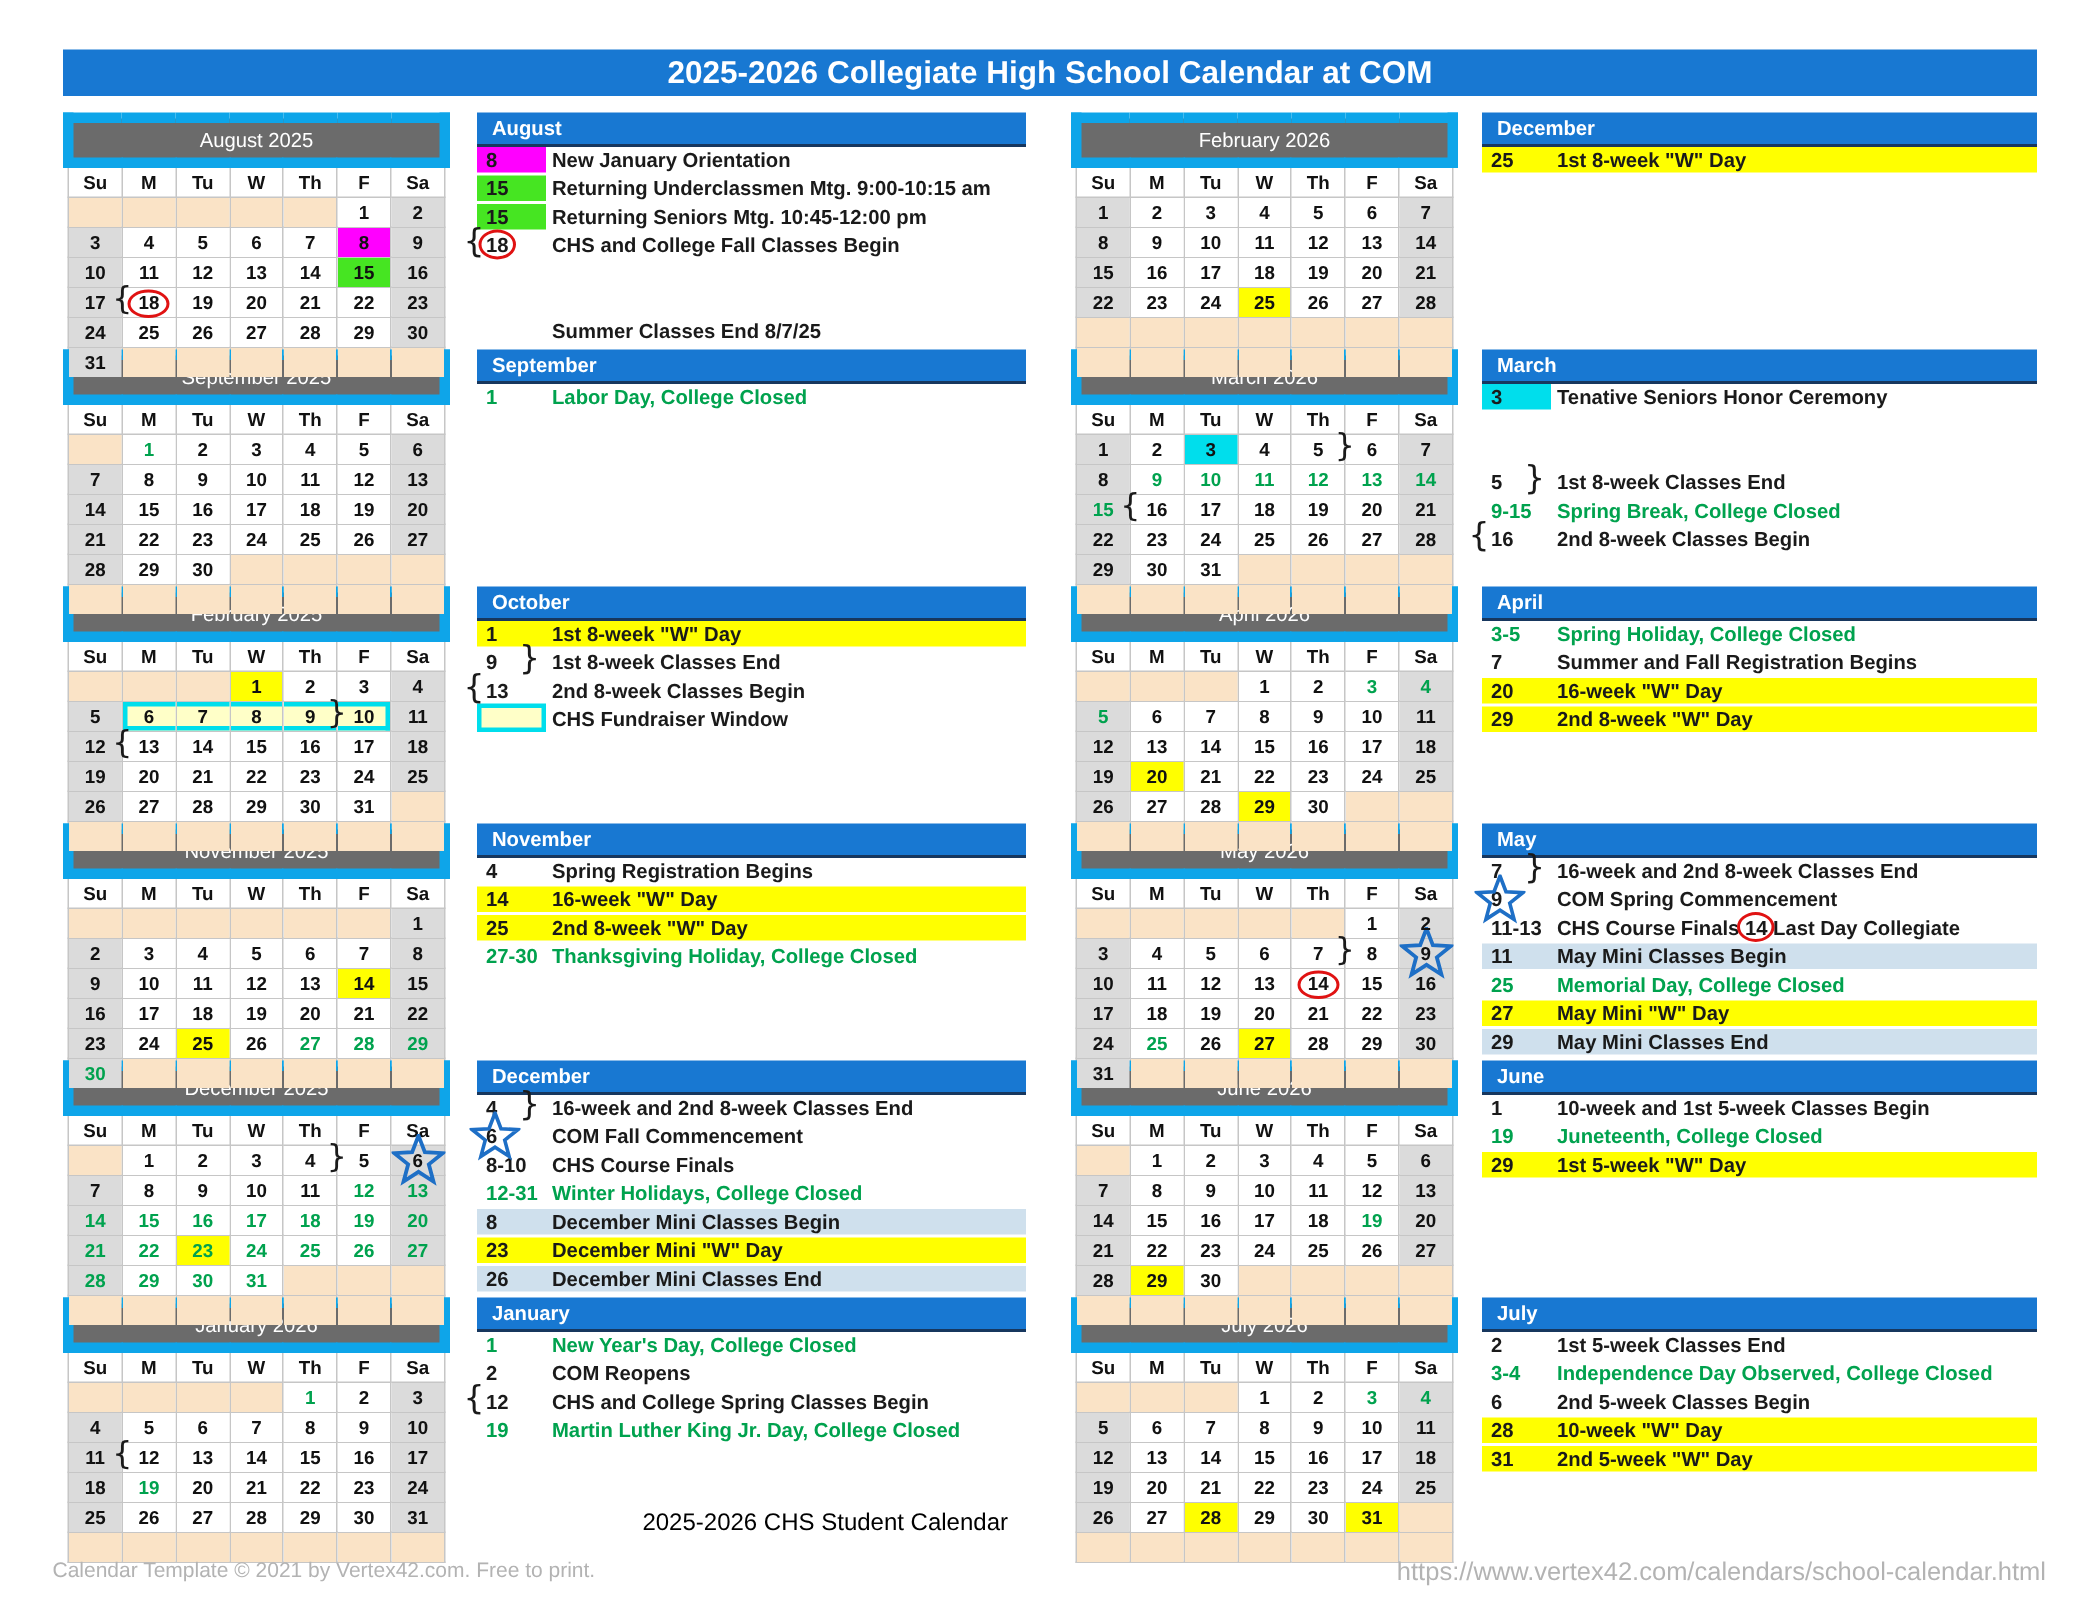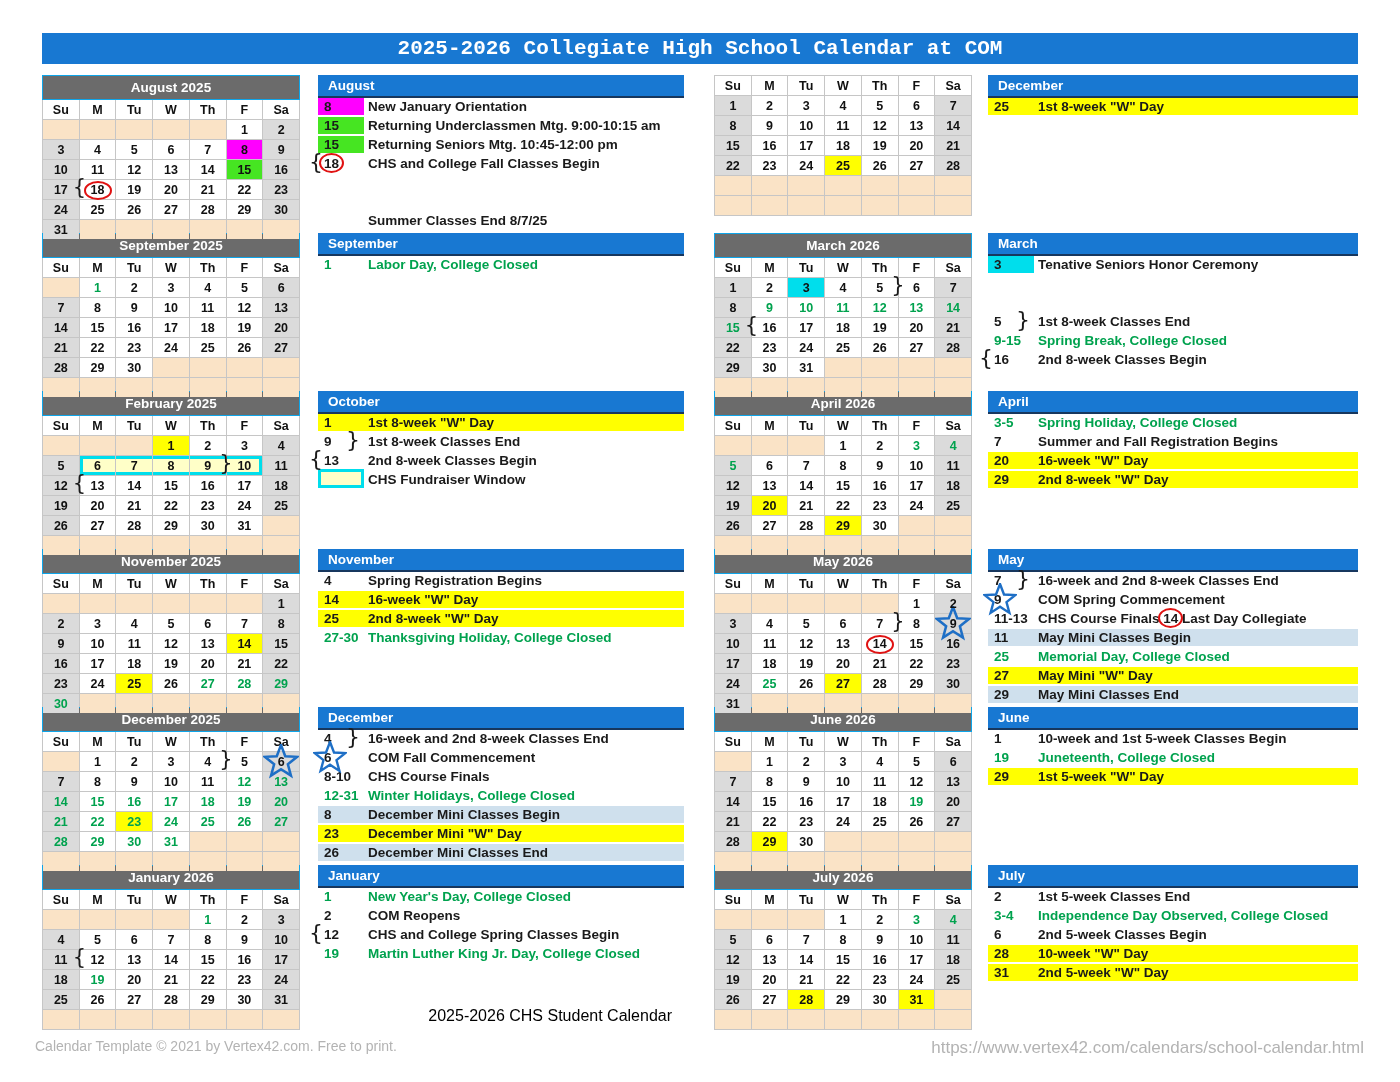--- a/index.html
+++ b/index.html
@@ -1,29 +1,29 @@
 <!DOCTYPE html>
 <html><head>
 <meta charset="utf-8">
 <style>
   html,body { margin:0; padding:0; background:#ffffff; }
   body { width:1400px; height:1082px; font-family:"Liberation Sans", sans-serif; }
   .page { position:relative; width:1400px; height:1082px; background:#fff; overflow:hidden; }
 
   .title-bar { position:absolute; left:42px; top:33px; width:1316px; height:31px;
     background:#1878D2; color:#fff; font-size:21px; font-weight:bold;
-    text-align:center; line-height:31px;font-family:Liberation Mono, monospace; }
+    text-align:center; line-height:31px; }
 
   .grid { position:absolute; left:42px; top:75px; }
   .month-row { display:flex; align-items:flex-start; height:158px; }
 
   
   .cal-table { border-collapse:collapse; width:258px; table-layout:fixed; }
-  .cal-title { background:#6B6B6B; color:#fff; font-weight:bold; font-size:13.5px;
-    text-align:center; height:21px; border:1px solid #0ea5e9; }
+  .cal-title { background:#6B6B6B; color:#fff; font-weight:normal; font-size:13.5px;
+    text-align:center; height:21px; border:7px solid #0ea5e9; }
   .cal-table th { height:17px; font-size:12.5px; font-weight:bold; color:#111;
     background:#fff; border:1px solid #C6C6C6; text-align:center; }
   td.day { position:relative; height:17px; text-align:center; font-size:12.5px;
     font-weight:bold; color:#111; border:1px solid #C6C6C6; background:#fff; }
   td.day .d { position:relative; z-index:3; }
   td.wkend { background:#DBDBDB; }
   td.blank { background:#FAE3C6; }
   td.bg-yellow  { background:#FFFF00; }
   td.bg-magenta { background:#FF00FF; }
   td.bg-green   { background:#46E522; }
@@ -179,20 +179,23 @@
           <div class="ev-row"></div>
           <div class="ev-row">
             <span class="ev-date"></span>
             <span class="ev-label">Summer Classes End 8/7/25</span>
           </div>
         </div>
         <div class="cal-right">
           <table class="cal-table">
             <tbody>
               <tr>
+                <td class="cal-title" colspan="7">February 2026</td>
+              </tr>
+              <tr>
                 <th>Su</th>
                 <th>M</th>
                 <th>Tu</th>
                 <th>W</th>
                 <th>Th</th>
                 <th>F</th>
                 <th>Sa</th>
               </tr>
               <tr>
                 <td class="day wkend"><span class="d">1</span></td>

